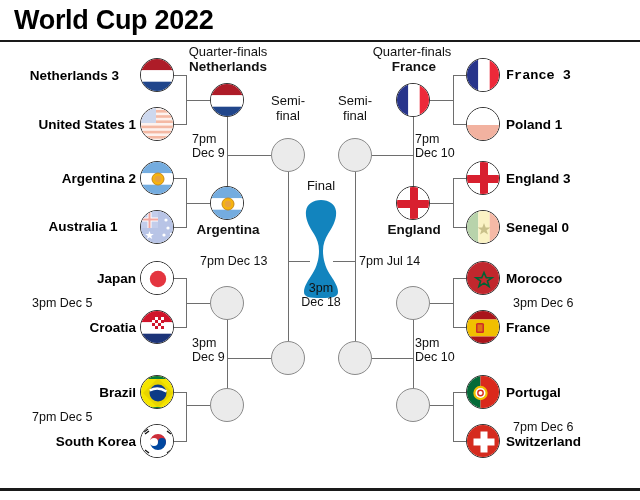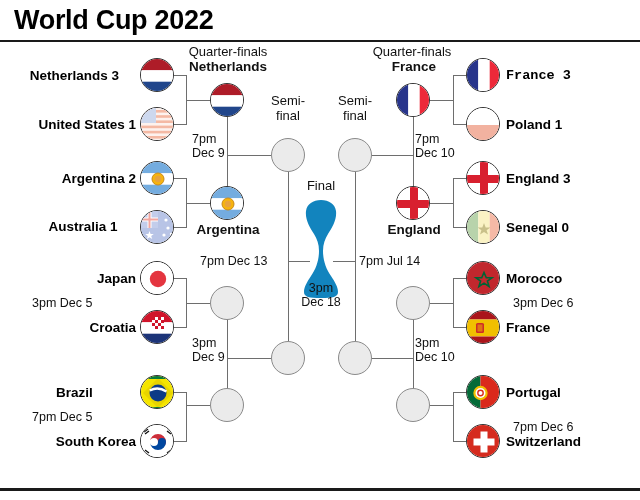--- a/index.html
+++ b/index.html
@@ -275,21 +275,21 @@
         <g>
       <rect x="0" y="0" width="34" height="34" fill="#f5e500"></rect>
       <polygon points="17,2 32,17 17,32 2,17" fill="#e8d400"></polygon>
       <circle cx="17" cy="17" r="8.5" fill="#0d3b87"></circle>
       <path d="M8.8 14.5 Q17 10 25.4 15.5" stroke="#ffffff" stroke-width="2.4" fill="none"></path>
       <rect x="0" y="0" width="34" height="3" fill="#0a7a3c"></rect>
       <rect x="0" y="31" width="34" height="3" fill="#0a7a3c"></rect>
     </g>
       </svg>
   </div>
-  <div class="lbl" style="left:56px;top:385px;width:80px;text-align:left;">Brazil</div>
+  <div class="lbl" style="left:56px;top:385px;width:80px;text-align:right;">Brazil</div>
 
   <div class="node flag" style="left:140px;top:424px;">
     <svg viewBox="0 0 34 34" width="34" height="34">
         <g>
       <rect x="0" y="0" width="34" height="34" fill="#ffffff"></rect>
       <path d="M9 17 a4 4 0 0 1 8 0 a4 4 0 0 0 8 0 a8 8 0 0 0 -16 0 Z" fill="#cd2e3a"></path>
       <path d="M9 17 a4 4 0 0 0 8 0 a4 4 0 0 1 8 0 a8 8 0 0 1 -16 0 Z" fill="#0047a0"></path>
       <g stroke="#111" stroke-width="1.3">
         <line x1="3" y1="7" x2="7" y2="4"></line>
             <line x1="4" y1="9" x2="8" y2="6"></line>

